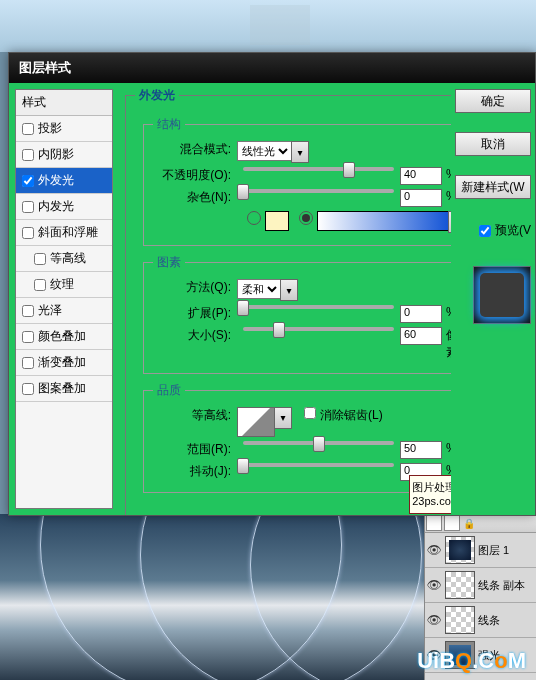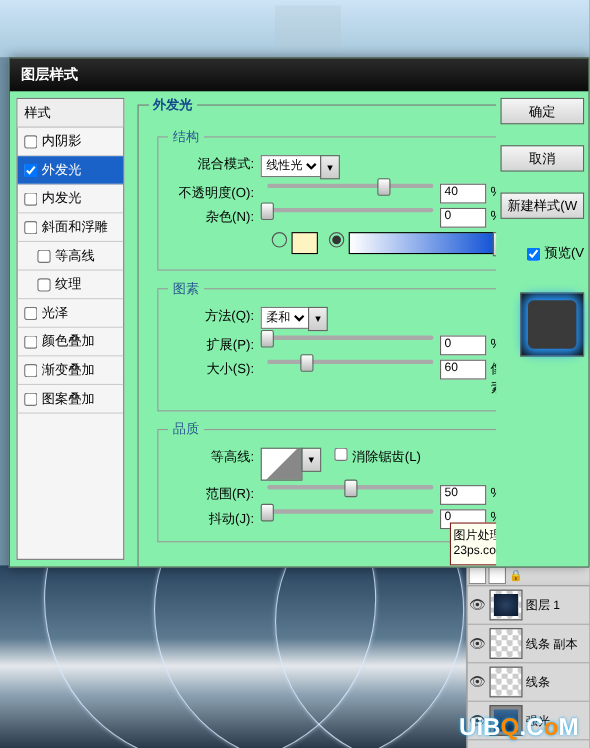--- a/index.html
+++ b/index.html
@@ -17,21 +17,21 @@
   .layers-head { height:18px; background:linear-gradient(#ececec,#cfcfcf); border-bottom:1px solid #999; display:flex; align-items:center; }
   .lh-sq { width:14px; height:14px; margin:1px; border:1px solid #888; background:#fff; }
   .lh-lbl { font-size:10px; margin-left:2px; }
   .layer-row { display:flex; align-items:center; height:32px; border-bottom:1px solid #aaa; padding:1px; }
   .eye { width:16px; text-align:center; font-size:12px; color:#333; }
   .thumb { width:28px; height:26px; border:1px solid #555; background:#888; margin:0 3px; position:relative; }
   .thumb.checker { background:repeating-conic-gradient(#ccc 0 25%, #fff 0 50%) 0 0/10px 10px; }
   .layer-label { font-size:11px; white-space:nowrap; }
   .thumb .inner { position:absolute; inset:3px; }
 
-  .dialog { position:absolute; top:52px; left:8px; right:0; height:462px; background:#86efac; border:1px solid #555; box-shadow:0 0 10px rgba(0,0,0,0.4); }
+  .dialog { position:absolute; top:52px; left:8px; right:0; height:462px; background:#22c55e; border:1px solid #555; box-shadow:0 0 10px rgba(0,0,0,0.4); }
   .dlg-title { background:linear-gradient(#2b2b2b,#0a0a0a); color:#fff; font-size:13px; font-weight:bold; padding:6px 10px; }
   .dlg-body { display:flex; height:calc(100% - 30px); }
   .styles-box { width:96px; margin:6px; border:1px solid #777; background:#f5f5f5; display:flex; flex-direction:column; }
   .styles-header { background:#eee; border-bottom:1px solid #bbb; padding:4px 6px; font-size:12px; }
   .styles-sub { padding:4px 6px; font-size:11px; border-bottom:1px solid #ccc; }
   .style-item { padding:4px 6px; font-size:12px; display:flex; align-items:center; border-bottom:1px solid #ccc; cursor:pointer; white-space:nowrap; }
   .style-item.active { background:#1a62c8; color:#fff; }
   input[type=checkbox] { margin:0 4px 0 0; width:12px; height:12px; }
 
   .center { flex:1; padding:4px 6px; overflow:hidden; }
@@ -104,20 +104,24 @@
 </div>
 
 <div class="dialog">
   <div class="dlg-title">图层样式</div>
   <div class="dlg-body">
     <div class="styles-box">
       <div class="styles-header">样式</div>
       <div id="style-items">
           <div class="style-item">
             <input type="checkbox" style="">
+            <span>投影</span>
+          </div>
+          <div class="style-item">
+            <input type="checkbox" style="">
             <span>内阴影</span>
           </div>
           <div class="style-item active">
             <input type="checkbox" checked="" style="">
             <span>外发光</span>
           </div>
           <div class="style-item">
             <input type="checkbox" style="">
             <span>内发光</span>
           </div>

